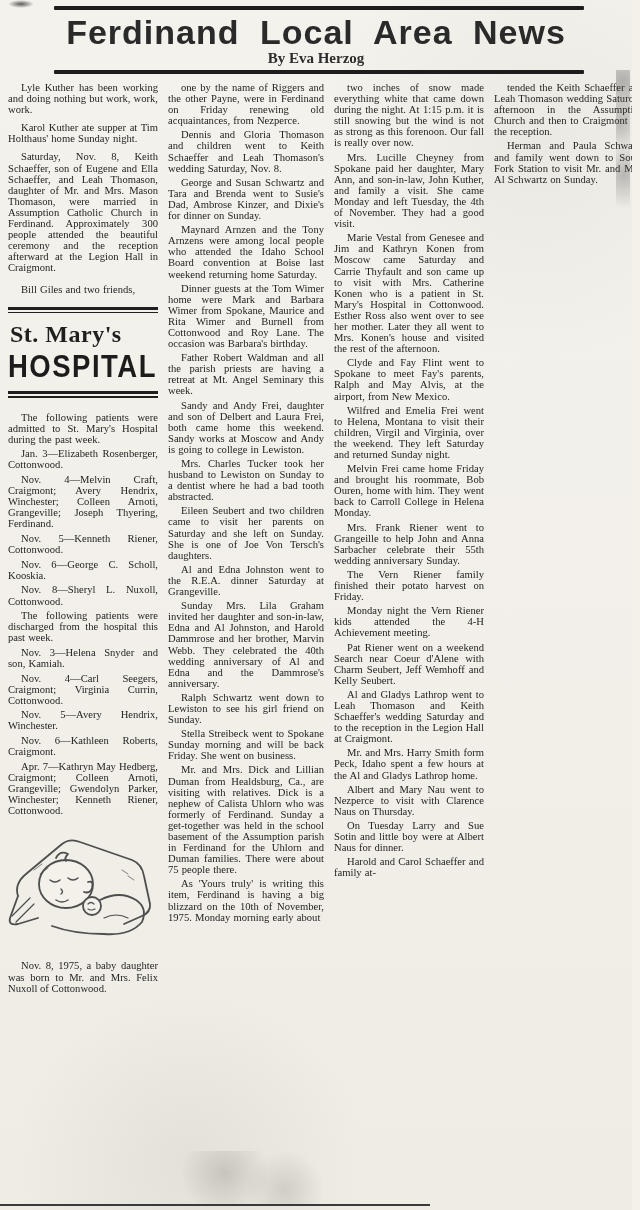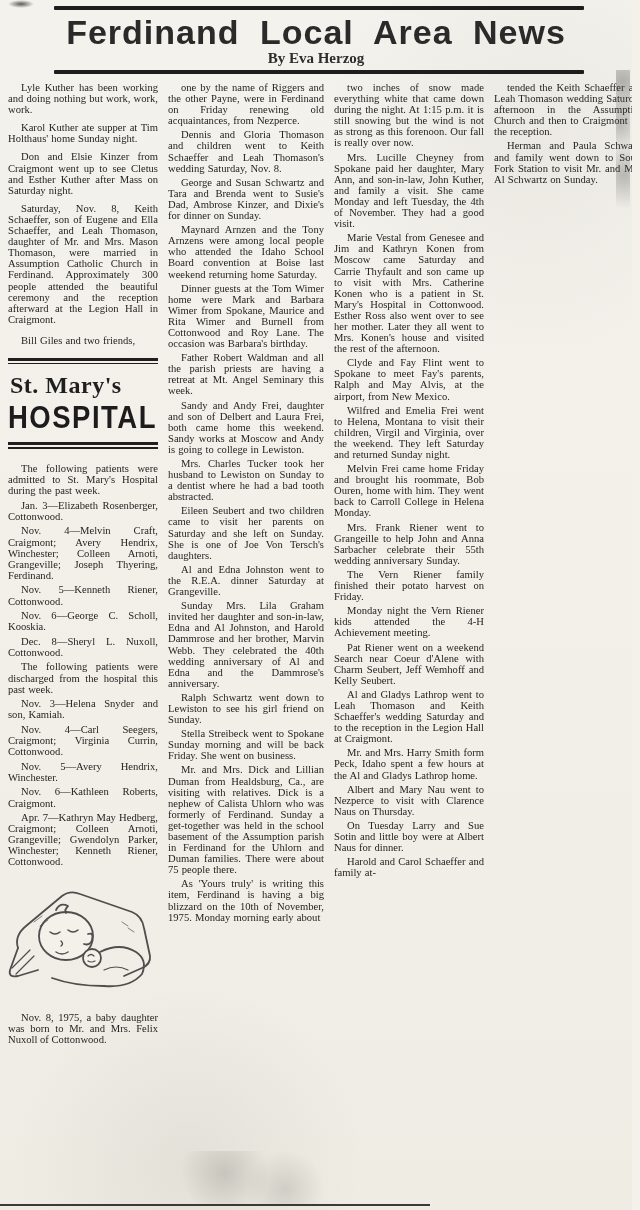--- a/index.html
+++ b/index.html
@@ -140,41 +140,40 @@
     <div class="mast-byline">By Eva Herzog</div>
     <div class="mast-rule bottom"></div>
   </div>
 
   <div class="cols">
 
     <div class="col c1">
       <div class="news-list">
           <p class="para">Lyle Kuther has been working and doing nothing but work, work, work.</p>
           <p class="para">Karol Kuther ate supper at Tim Holthaus' home Sunday night.</p>
-          <p class="para">Don and Elsie Kinzer from Craigmont went up to see Cletus and Esther Kuther after Mass on Saturday night.</p>
           <p class="para">Saturday, Nov. 8, Keith Schaeffer, son of Eugene and Ella Schaeffer, and Leah Thomason, daughter of Mr. and Mrs. Mason Thomason, were married in Assumption Catholic Church in Ferdinand. Approximately 300 people attended the beautiful ceremony and the reception afterward at the Legion Hall in Craigmont.</p>
           <p class="para">Bill Giles and two friends,</p>
         </div>
 
       <div class="hospital-header">
         <div class="rule-heavy"></div>
         <div class="rule-thin"></div>
         <div class="hosp-line1">St. Mary's</div>
         <div class="hosp-line2">HOSPITAL</div>
         <div class="rule-heavy"></div>
         <div class="rule-thin"></div>
       </div>
 
       <div class="hospital-list">
           <p class="para">The following patients were admitted to St. Mary's Hospital during the past week.</p>
           <p class="para">Jan. 3—Elizabeth Rosenberger, Cottonwood.</p>
           <p class="para">Nov. 4—Melvin Craft, Craigmont; Avery Hendrix, Winchester; Colleen Arnoti, Grangeville; Joseph Thyering, Ferdinand.</p>
           <p class="para">Nov. 5—Kenneth Riener, Cottonwood.</p>
           <p class="para">Nov. 6—George C. Scholl, Kooskia.</p>
-          <p class="para">Dec. 8—Sheryl L. Nuxoll, Cottonwood.</p>
+          <p class="para">Nov. 8—Sheryl L. Nuxoll, Cottonwood.</p>
           <p class="para">The following patients were discharged from the hospital this past week.</p>
           <p class="para">Nov. 3—Helena Snyder and son, Kamiah.</p>
           <p class="para">Nov. 4—Carl Seegers, Craigmont; Virginia Currin, Cottonwood.</p>
           <p class="para">Nov. 5—Avery Hendrix, Winchester.</p>
           <p class="para">Nov. 6—Kathleen Roberts, Craigmont.</p>
           <p class="para">Apr. 7—Kathryn May Hedberg, Craigmont; Colleen Arnoti, Grangeville; Gwendolyn Parker, Winchester; Kenneth Riener, Cottonwood.</p>
         </div>
 
       <div class="baby-fig">
         <svg width="152" height="122" viewBox="0 0 152 122" xmlns="http://www.w3.org/2000/svg">

